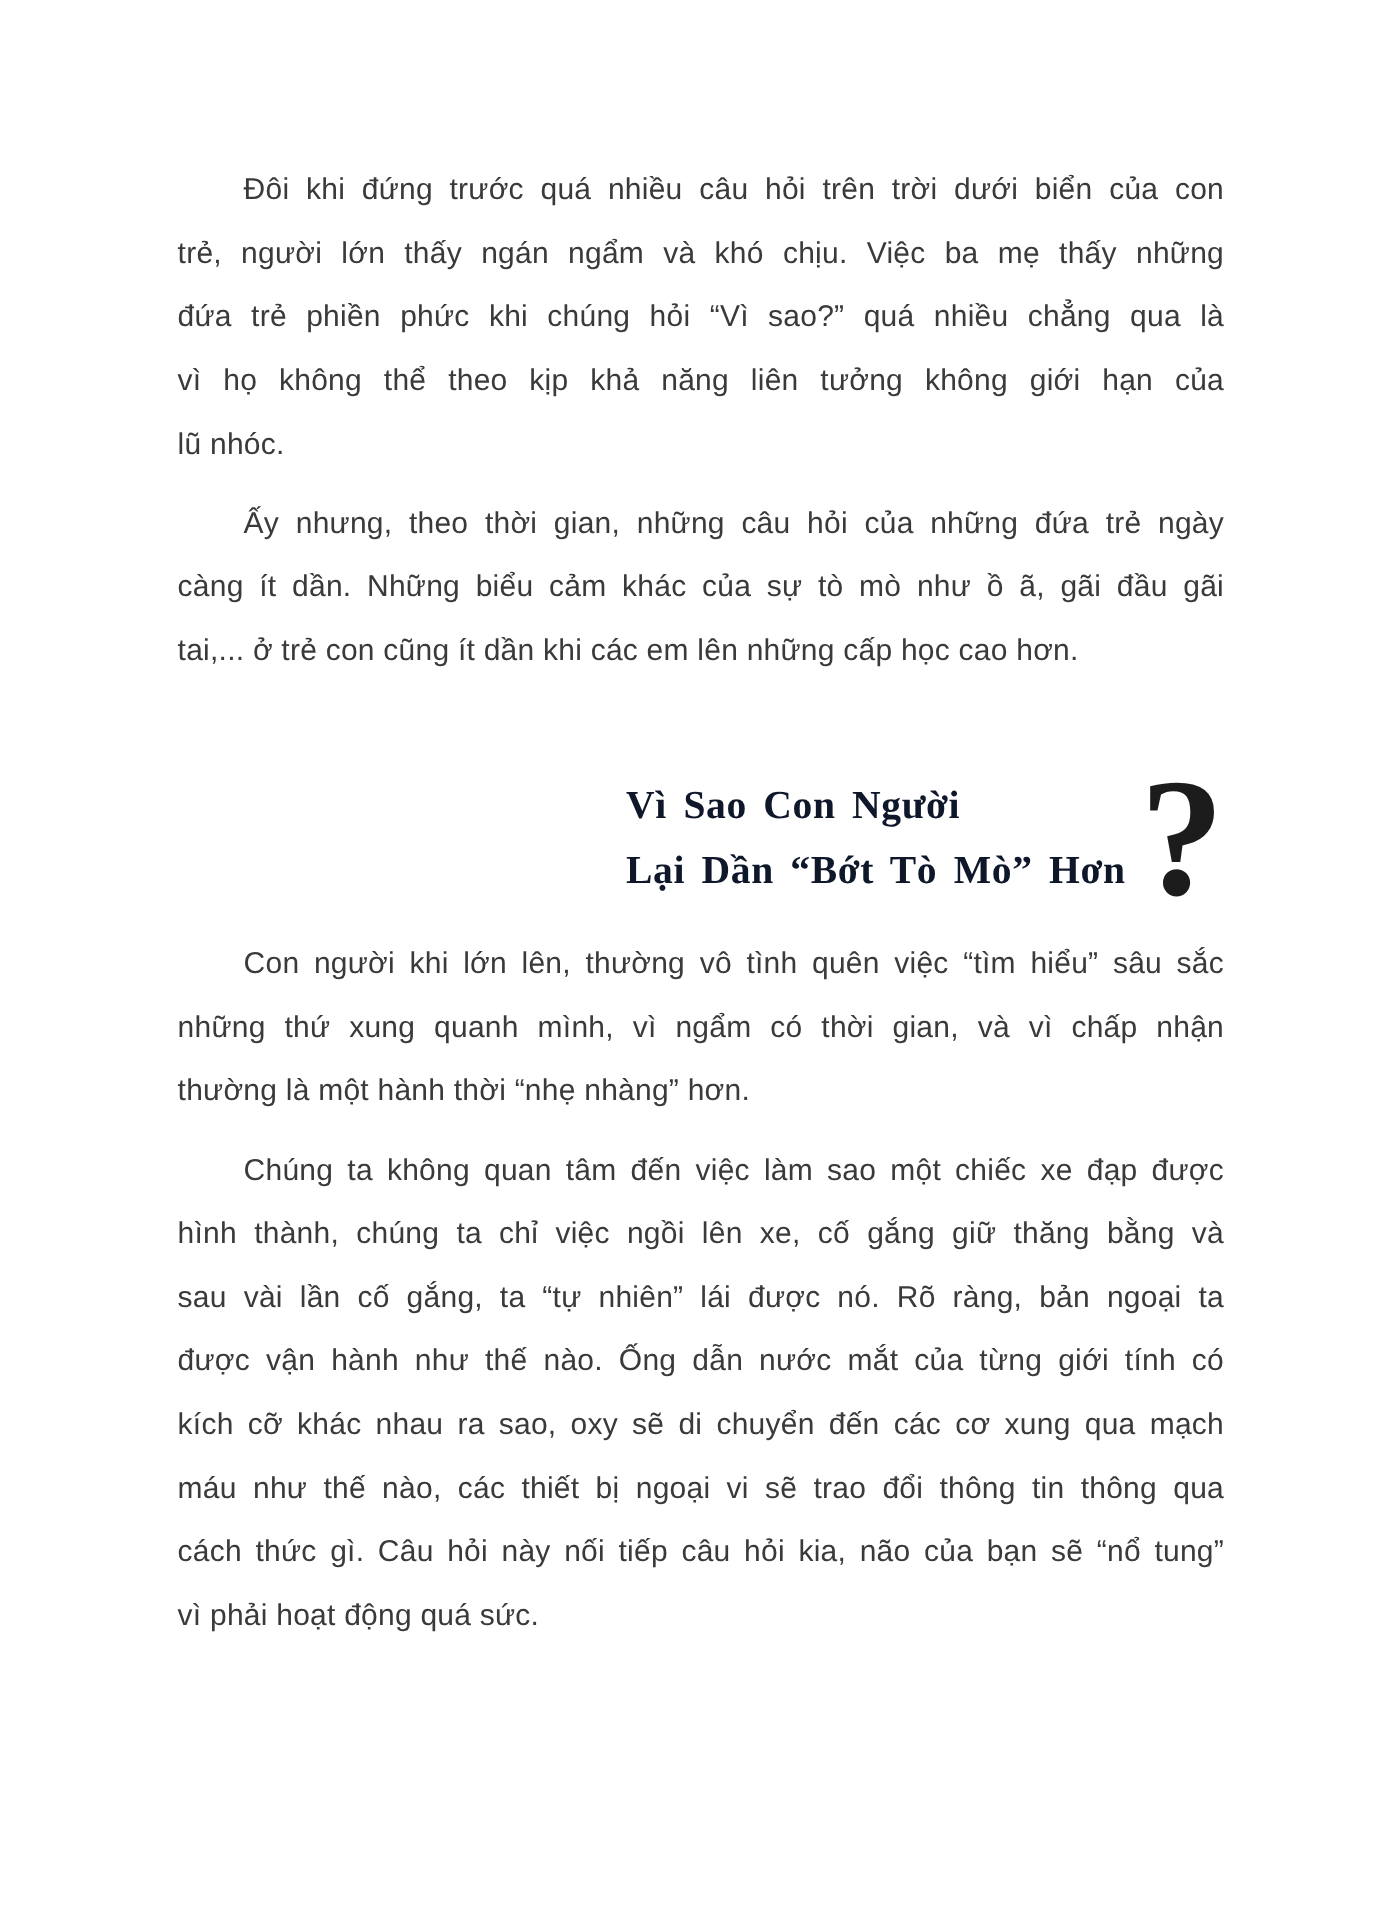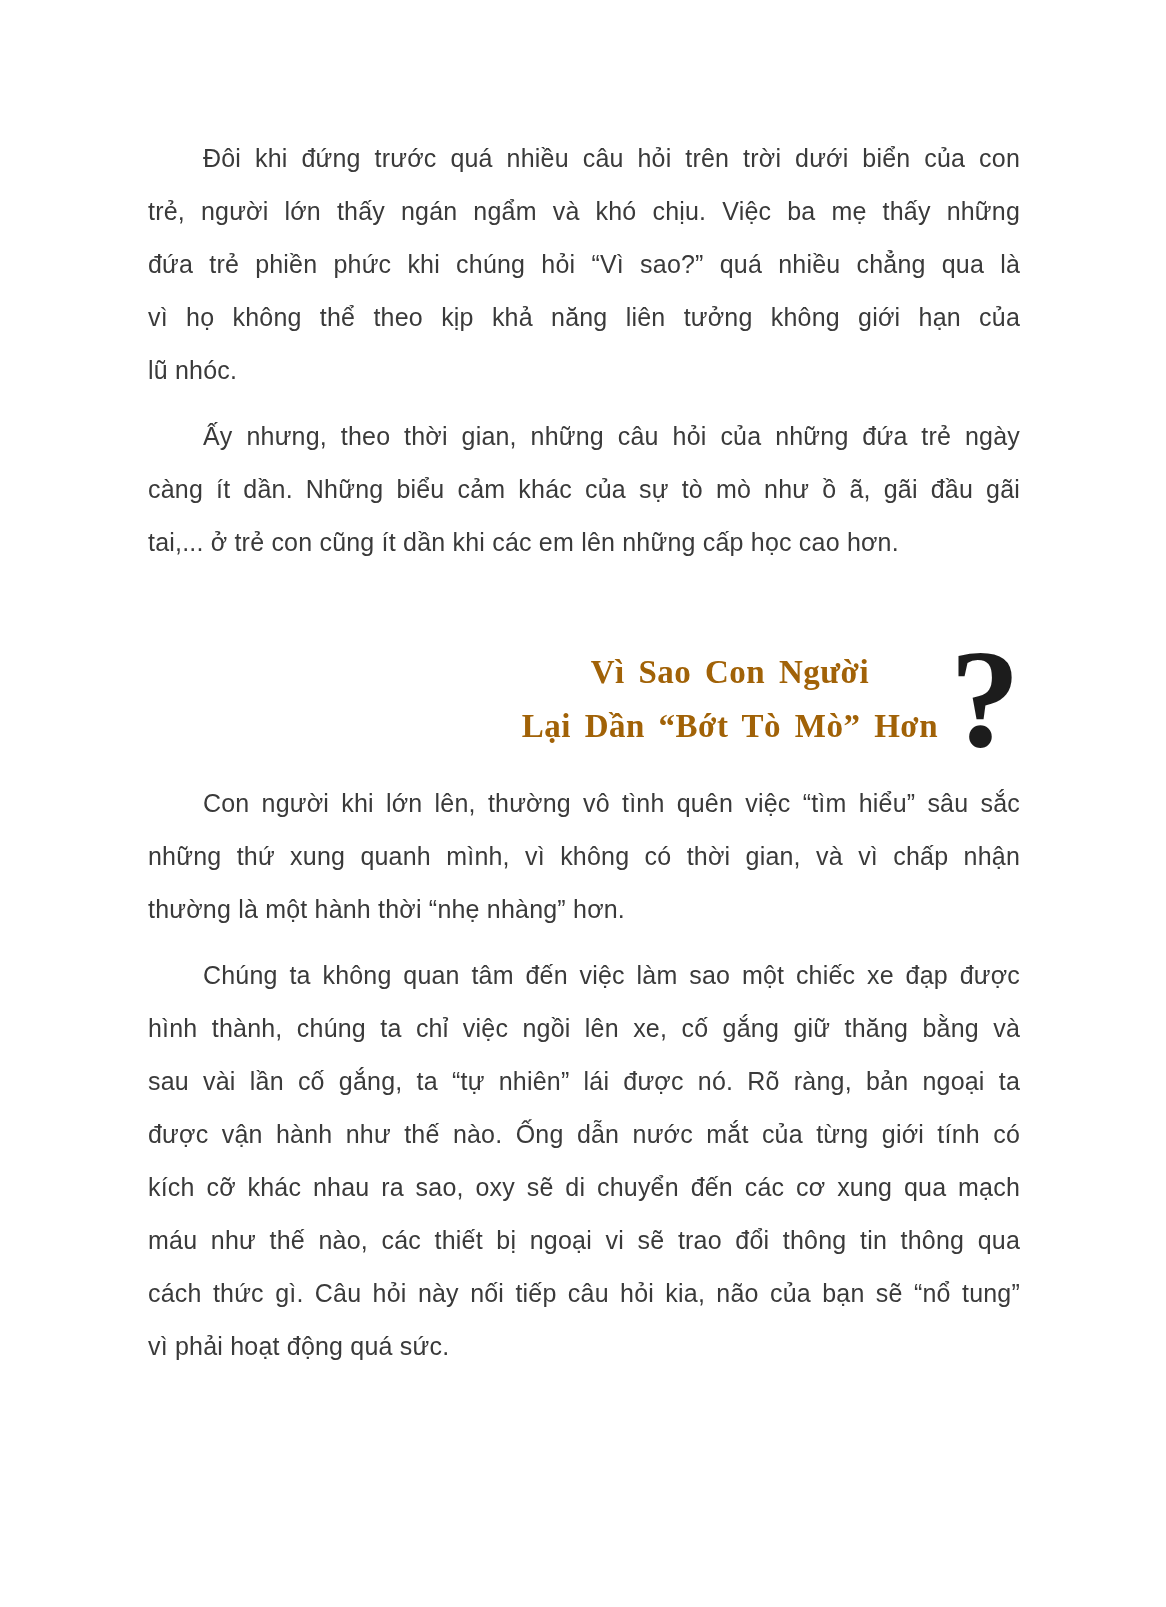--- a/index.html
+++ b/index.html
@@ -36,26 +36,26 @@
   }
   .indent { text-indent: 55px; }
   .heading-row {
     display: flex;
     justify-content: flex-end;
     align-items: center;
     gap: 12px;
     margin: 76px 0 24px 0;
   }
   .heading-text {
-    text-align: center;
+    text-align: left;
     font-family: "Liberation Serif", serif;
     font-weight: bold;
     font-size: 33px;
     line-height: 54px;
-    color: #a16207;
+    color: #0f172a;
     letter-spacing: 0.5px;
     word-spacing: 5px;
   }
   .qmark {
     font-family: "Liberation Serif", serif;
     font-weight: bold;
     font-size: 140px;
     line-height: 108px;
     color: #1c1c1c;
   }
@@ -95,21 +95,21 @@
     <div class="heading-row">
       <div class="heading-text">
         <div>Vì Sao Con Người</div>
         <div>Lại Dần “Bớt Tò Mò” Hơn</div>
       </div>
       <div class="qmark">?</div>
     </div>
 
     <div class="para">
       <div class="jline indent">Con người khi lớn lên, thường vô tình quên việc “tìm hiểu” sâu sắc</div>
-      <div class="jline">những thứ xung quanh mình, vì không có thời gian, và vì chấp nhận</div>
+      <div class="jline">những thứ xung quanh mình, vì ngẩm có thời gian, và vì chấp nhận</div>
       <div class="lline">thường là một hành thời “nhẹ nhàng” hơn.</div>
     </div>
 
     <div class="para">
       <div class="jline indent">Chúng ta không quan tâm đến việc làm sao một chiếc xe đạp được</div>
       <div class="jline">hình thành, chúng ta chỉ việc ngồi lên xe, cố gắng giữ thăng bằng và</div>
       <div class="jline">sau vài lần cố gắng, ta “tự nhiên” lái được nó. Rõ ràng, bản ngoại ta</div>
       <div class="jline">được vận hành như thế nào. Ống dẫn nước mắt của từng giới tính có</div>
       <div class="jline">kích cỡ khác nhau ra sao, oxy sẽ di chuyển đến các cơ xung qua mạch</div>
       <div class="jline">máu như thế nào, các thiết bị ngoại vi sẽ trao đổi thông tin thông qua</div>

